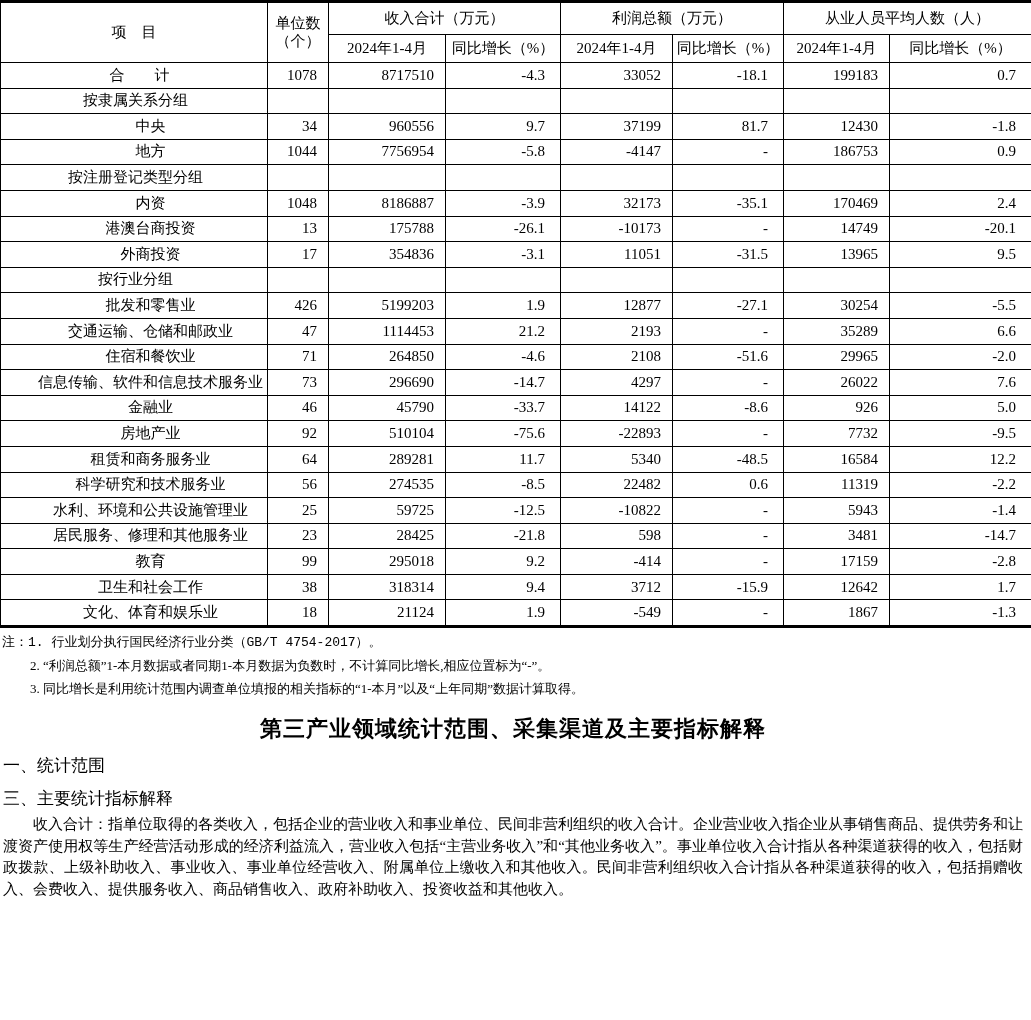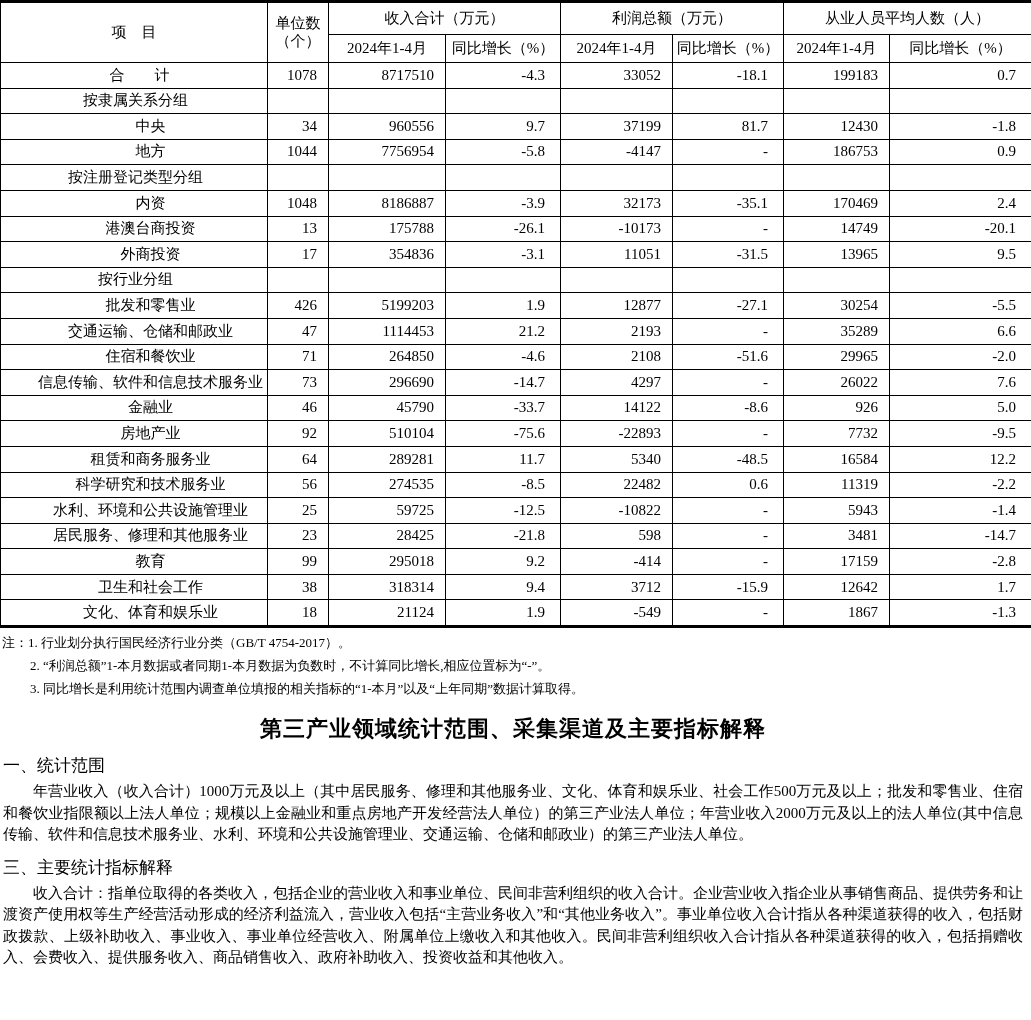--- a/index.html
+++ b/index.html
@@ -17,21 +17,21 @@
   tbody td{height:22.6px;}
   td.lbl{padding-left:4px;text-align:center;}
   td.lbl.item{padding-left:34px;}
   td.lbl.total{padding-left:12px;}
   td.num{text-align:right;padding-right:11px;}
   td.pct{text-align:right;padding-right:15px;}
 
   
   .notes{margin-top:3px;font-size:13px;line-height:23px;}
   .note-line{padding-left:30px;}
-  .note-line.first{padding-left:2px;}
+  .note-line.first{padding-left:2px;font-family:Liberation Mono, monospace;}
 
   
   .article{padding:0 8px 0 3px;}
   .article-title{text-align:center;font-size:22px;font-weight:bold;
                  margin:14px 0 6px 0;letter-spacing:1px;}
   .sec-heading{font-size:17px;font-weight:normal;margin:10px 0 4px 0;}
   .article p{margin:0 0 2px 0;font-size:15px;line-height:21.5px;
              text-indent:2em;text-align:justify;}
 </style>
 </head>
@@ -296,21 +296,20 @@
   <div class="note-line first">注：1. 行业划分执行国民经济行业分类（GB/T 4754-2017）。</div>
   <div class="note-line">2. “利润总额”1-本月数据或者同期1-本月数据为负数时，不计算同比增长,相应位置标为“-”。</div>
   <div class="note-line">3. 同比增长是利用统计范围内调查单位填报的相关指标的“1-本月”以及“上年同期”数据计算取得。</div>
 </div>
 
 <div class="article">
   <div class="article-title">第三产业领域统计范围、采集渠道及主要指标解释</div>
 
   <div>
     <div class="sec-heading">一、统计范围</div>
-    <p>年营业收入（收入合计）1000万元及以上（其中居民服务、修理和其他服务业、文化、体育和娱乐业、社会工作500万元及以上；批发和零售业、住宿和餐饮业指限额以上法人单位；规模以上金融业和重点房地产开发经营法人单位）的第三产业法人单位；年营业收入2000万元及以上的法人单位(其中信息传输、软件和信息技术服务业、水利、环境和公共设施管理业、交通运输、仓储和邮政业）的第三产业法人单位。</p>
   </div>
 
 
   <div>
     <div class="sec-heading">三、主要统计指标解释</div>
     <p>收入合计：指单位取得的各类收入，包括企业的营业收入和事业单位、民间非营利组织的收入合计。企业营业收入指企业从事销售商品、提供劳务和让渡资产使用权等生产经营活动形成的经济利益流入，营业收入包括“主营业务收入”和“其他业务收入”。事业单位收入合计指从各种渠道获得的收入，包括财政拨款、上级补助收入、事业收入、事业单位经营收入、附属单位上缴收入和其他收入。民间非营利组织收入合计指从各种渠道获得的收入，包括捐赠收入、会费收入、提供服务收入、商品销售收入、政府补助收入、投资收益和其他收入。</p>
 
   </div>
 </div>
 

